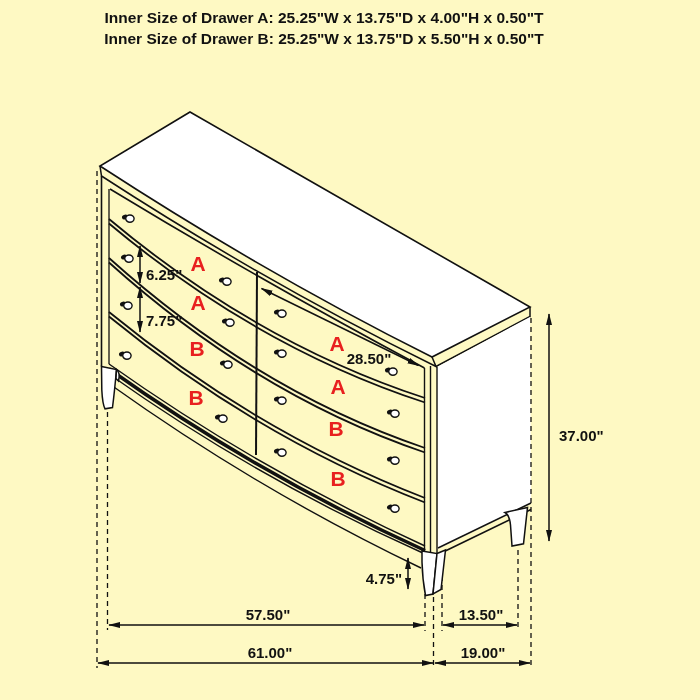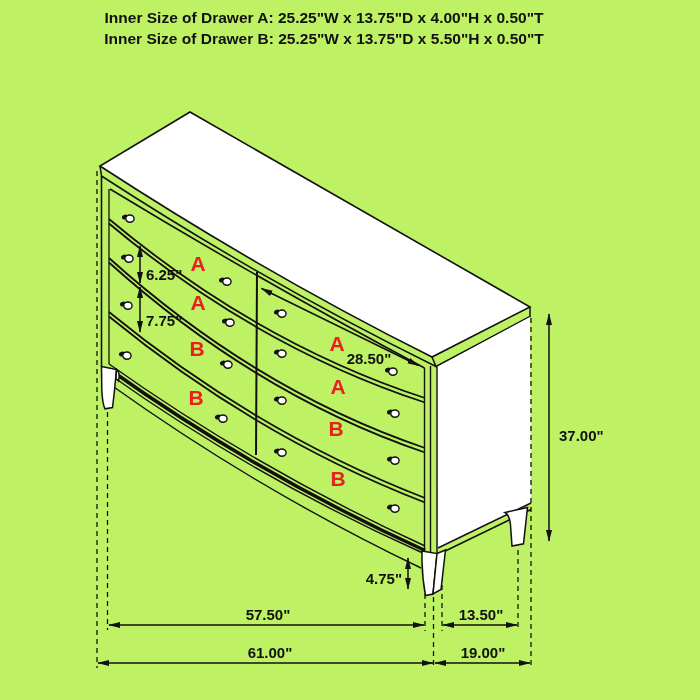--- a/index.html
+++ b/index.html
@@ -1,16 +1,16 @@
 <!DOCTYPE html>
 <html><head>
 <meta charset="utf-8">
 <style>
   html,body{margin:0;padding:0;background:#ffffff;}
-  .stage{position:relative;width:700px;height:700px;background:#bef264;overflow:hidden;
+  .stage{position:relative;width:700px;height:700px;background:#fef9c3;overflow:hidden;
          font-family:"Liberation Sans", sans-serif;}
   svg text{font-family:"Liberation Sans", sans-serif;}
   .hdr{font-size:15.5px;font-weight:bold;fill:#111;}
   .dim{font-size:15px;font-weight:bold;fill:#111;}
   .lbl{font-size:21px;font-weight:bold;}
 </style>
 </head>
 <body>
 
 <div class="stage">

